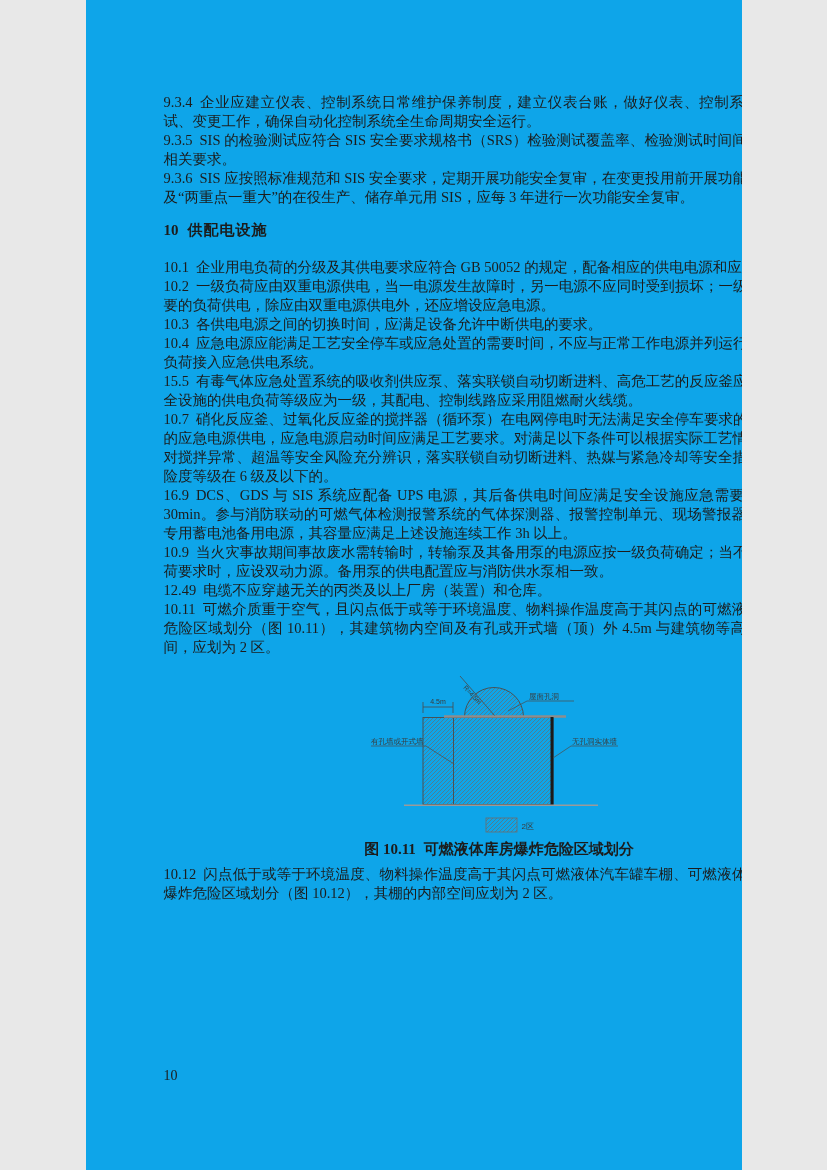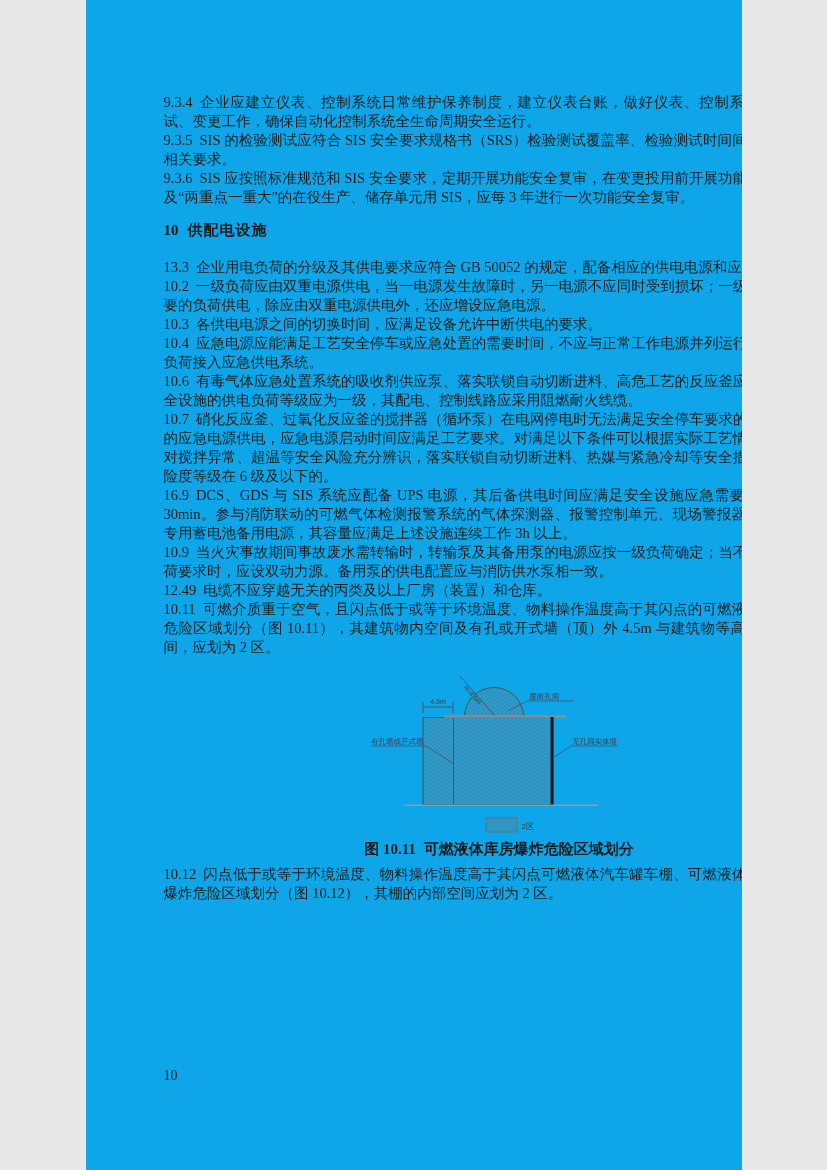--- a/index.html
+++ b/index.html
@@ -63,25 +63,25 @@
 
 <div class="page">
   <div class="content">
 
     <p class="para"><span class="pnum">9.3.4</span><span>企业应建立仪表、控制系统日常维护保养制度，建立仪表台账，做好仪表、控制系统的维护、测试、变更工作，确保自动化控制系统全生命周期安全运行。</span></p>
     <p class="para"><span class="pnum">9.3.5</span><span>SIS 的检验测试应符合 SIS 安全要求规格书（SRS）检验测试覆盖率、检验测试时间间隔（周期）等相关要求。</span></p>
     <p class="para"><span class="pnum">9.3.6</span><span>SIS 应按照标准规范和 SIS 安全要求，定期开展功能安全复审，在变更投用前开展功能安全评估。涉及“两重点一重大”的在役生产、储存单元用 SIS，应每 3 年进行一次功能安全复审。</span></p>
 
     <h2 class="section-heading"><span class="snum">10</span><span class="stitle">供配电设施</span></h2>
 
-    <p class="para"><span class="pnum">13.3</span><span>企业用电负荷的分级及其供电要求应符合 GB 50052 的规定，配备相应的供电电源和应急电源。</span></p>
+    <p class="para"><span class="pnum">10.1</span><span>企业用电负荷的分级及其供电要求应符合 GB 50052 的规定，配备相应的供电电源和应急电源。</span></p>
     <p class="para"><span class="pnum">10.2</span><span>一级负荷应由双重电源供电，当一电源发生故障时，另一电源不应同时受到损坏；一级负荷中特别重要的负荷供电，除应由双重电源供电外，还应增设应急电源。</span></p>
     <p class="para"><span class="pnum">10.3</span><span>各供电电源之间的切换时间，应满足设备允许中断供电的要求。</span></p>
     <p class="para"><span class="pnum">10.4</span><span>应急电源应能满足工艺安全停车或应急处置的需要时间，不应与正常工作电源并列运行，不应将其他负荷接入应急供电系统。</span></p>
-    <p class="para"><span class="pnum">10.6</span><span>有毒气体应急处置系统的吸收剂供应泵、落实联锁自动切断进料、高危工艺的反应釜应急冷媒泵等安全设施的供电负荷等级应为一级，其配电、控制线路应采用阻燃耐火线缆。</span></p>
+    <p class="para"><span class="pnum">15.5</span><span>有毒气体应急处置系统的吸收剂供应泵、落实联锁自动切断进料、高危工艺的反应釜应急冷媒泵等安全设施的供电负荷等级应为一级，其配电、控制线路应采用阻燃耐火线缆。</span></p>
     <p class="para"><span class="pnum">10.7</span><span>硝化反应釜、过氧化反应釜的搅拌器（循环泵）在电网停电时无法满足安全停车要求的，应设置独立的应急电源供电，应急电源启动时间应满足工艺要求。对满足以下条件可以根据实际工艺情形选择安装：对搅拌异常、超温等安全风险充分辨识，落实联锁自动切断进料、热媒与紧急冷却等安全措施，且工艺危险度等级在 6 级及以下的。</span></p>
     <p class="para"><span class="pnum">16.9</span><span>DCS、GDS 与 SIS 系统应配备 UPS 电源，其后备供电时间应满足安全设施应急需要，且不应低于 30min。参与消防联动的可燃气体检测报警系统的气体探测器、报警控制单元、现场警报器等应优先采用专用蓄电池备用电源，其容量应满足上述设施连续工作 3h 以上。</span></p>
     <p class="para"><span class="pnum">10.9</span><span>当火灾事故期间事故废水需转输时，转输泵及其备用泵的电源应按一级负荷确定；当不能满足一级负荷要求时，应设双动力源。备用泵的供电配置应与消防供水泵相一致。</span></p>
     <p class="para"><span class="pnum">12.49</span><span>电缆不应穿越无关的丙类及以上厂房（装置）和仓库。</span></p>
     <p class="para"><span class="pnum">10.11</span><span>可燃介质重于空气，且闪点低于或等于环境温度、物料操作温度高于其闪点的可燃液体库房的爆炸危险区域划分（图 10.11），其建筑物内空间及有孔或开式墙（顶）外 4.5m 与建筑物等高的范围内的空间，应划为 2 区。</span></p>
 
     <div class="figure-block">
       <svg width="290" height="172" viewBox="0 0 290 172">
         <defs>
           <pattern id="hatch" patternUnits="userSpaceOnUse" width="4" height="4">

